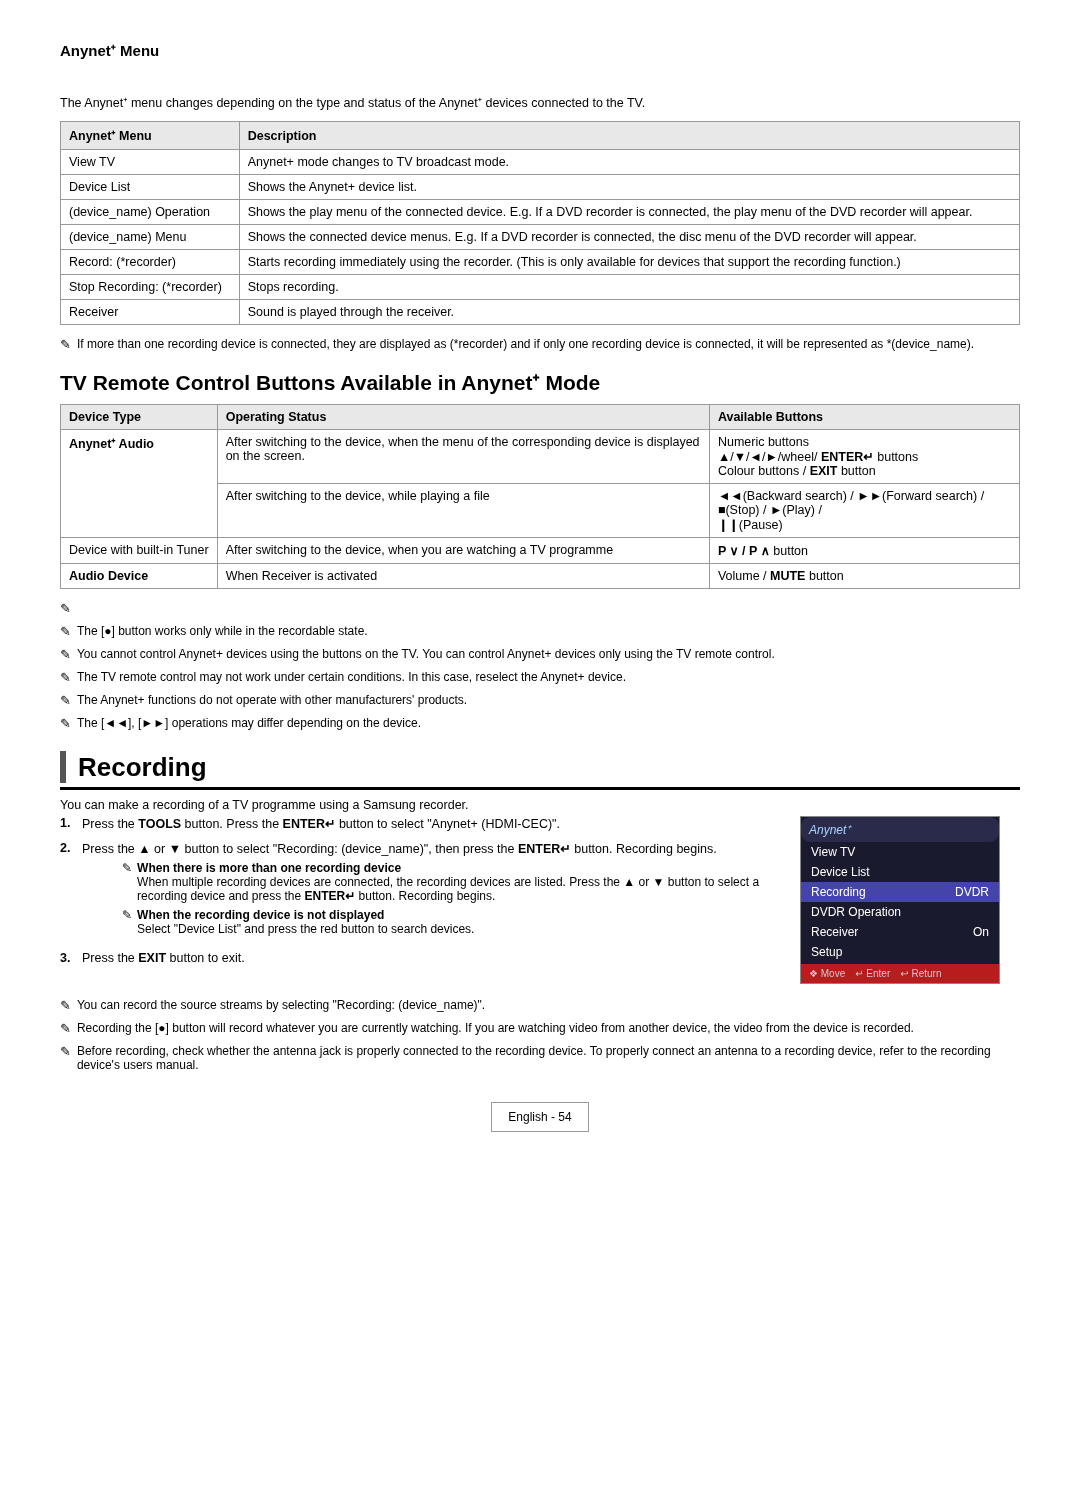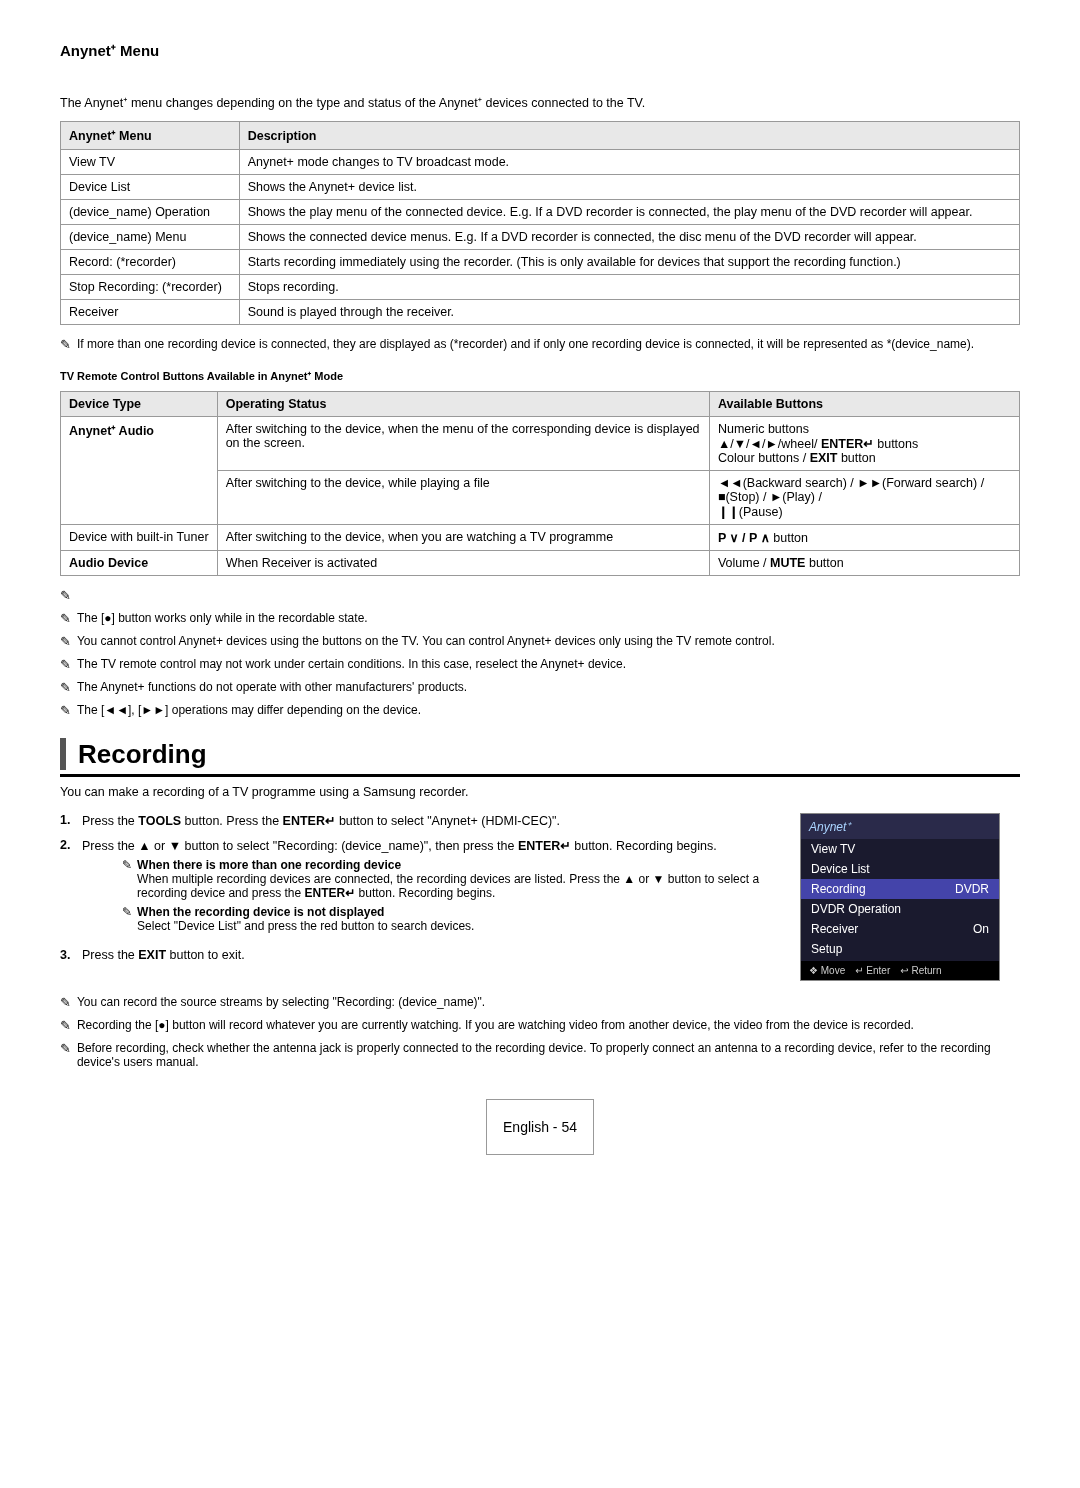--- a/index.html
+++ b/index.html
@@ -55,21 +55,21 @@
       gap: 6px;
     }
     .note-icon {
       font-size: 13px;
       flex-shrink: 0;
       margin-top: 0px;
     }
 
     
     .section2-title {
-      font-size: 11px;
+      font-size: 21px;
       font-weight: bold;
       margin: 16px 0 8px 0;
     }
 
     
     .recording-header {
       display: flex;
       align-items: center;
       gap: 12px;
       margin: 20px 0 8px 0;
@@ -81,21 +81,21 @@
       height: 32px;
       background: #555;
     }
     .recording-title {
       font-size: 26px;
       font-weight: bold;
     }
 
     .recording-intro {
       font-size: 12.5px;
-      margin-bottom: 14px;
+      margin-bottom: 4px;
     }
 
     .recording-content {
       display: flex;
     }
     .recording-steps {
       flex: 1;
     }
     .recording-screenshot {
       width: 220px;
@@ -122,32 +122,33 @@
       font-size: 11.5px;
       padding: 0;
       width: 200px;
     }
     .anynet-header {
       background: #2a2a4a;
       padding: 4px 8px;
       font-style: italic;
       color: #aad4ff;
       font-size: 12px;
+      border-radius: 9px;
     }
     .anynet-menu-item {
       padding: 3px 10px;
       font-size: 12px;
       display: flex;
       justify-content: space-between;
     }
     .anynet-menu-item.selected {
       background: #4444aa;
     }
     .anynet-footer {
-      background: #000000;
+      background: #b91c1c;
       padding: 4px 8px;
       font-size: 10px;
       color: #ccc;
       display: flex;
       gap: 10px;
       margin-top: 2px;
     }
 
     .steps-list {
       padding-left: 0;
@@ -173,22 +174,22 @@
     }
 
     .footer {
       text-align: center;
       margin-top: 30px;
       font-size: 12px;
     }
     .footer-badge {
       display: inline-block;
       border: 1px solid #999;
-      padding: 19px 16px;
-      font-size: 14px;
+      padding: 7px 16px;
+      font-size: 12px;
     }
   </style>
 </head>
 <body>
 
 <div>
   <div class="section-title">Anynet⁺ Menu</div>
   <div class="section-subtitle">The Anynet⁺ menu changes depending on the type and status of the Anynet⁺ devices connected to the TV.</div>
 
   <table>

